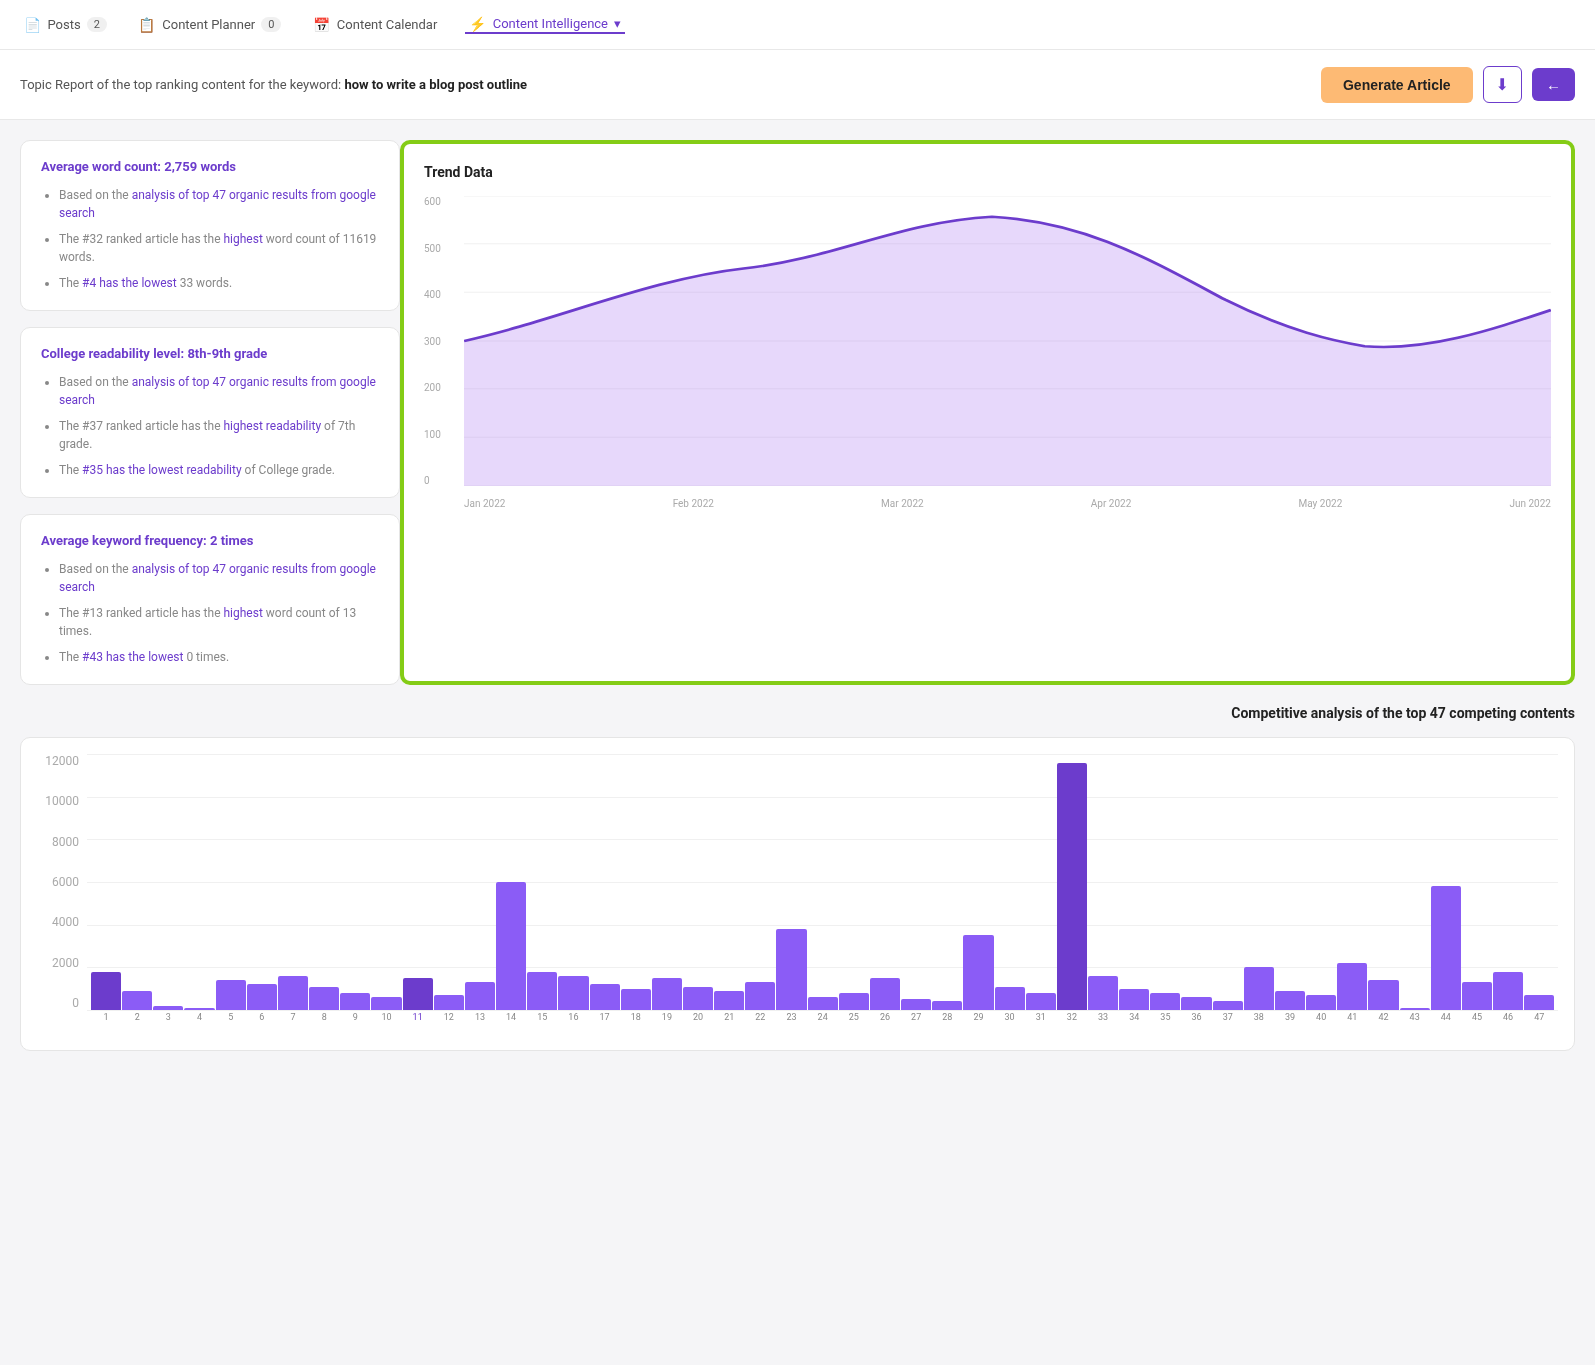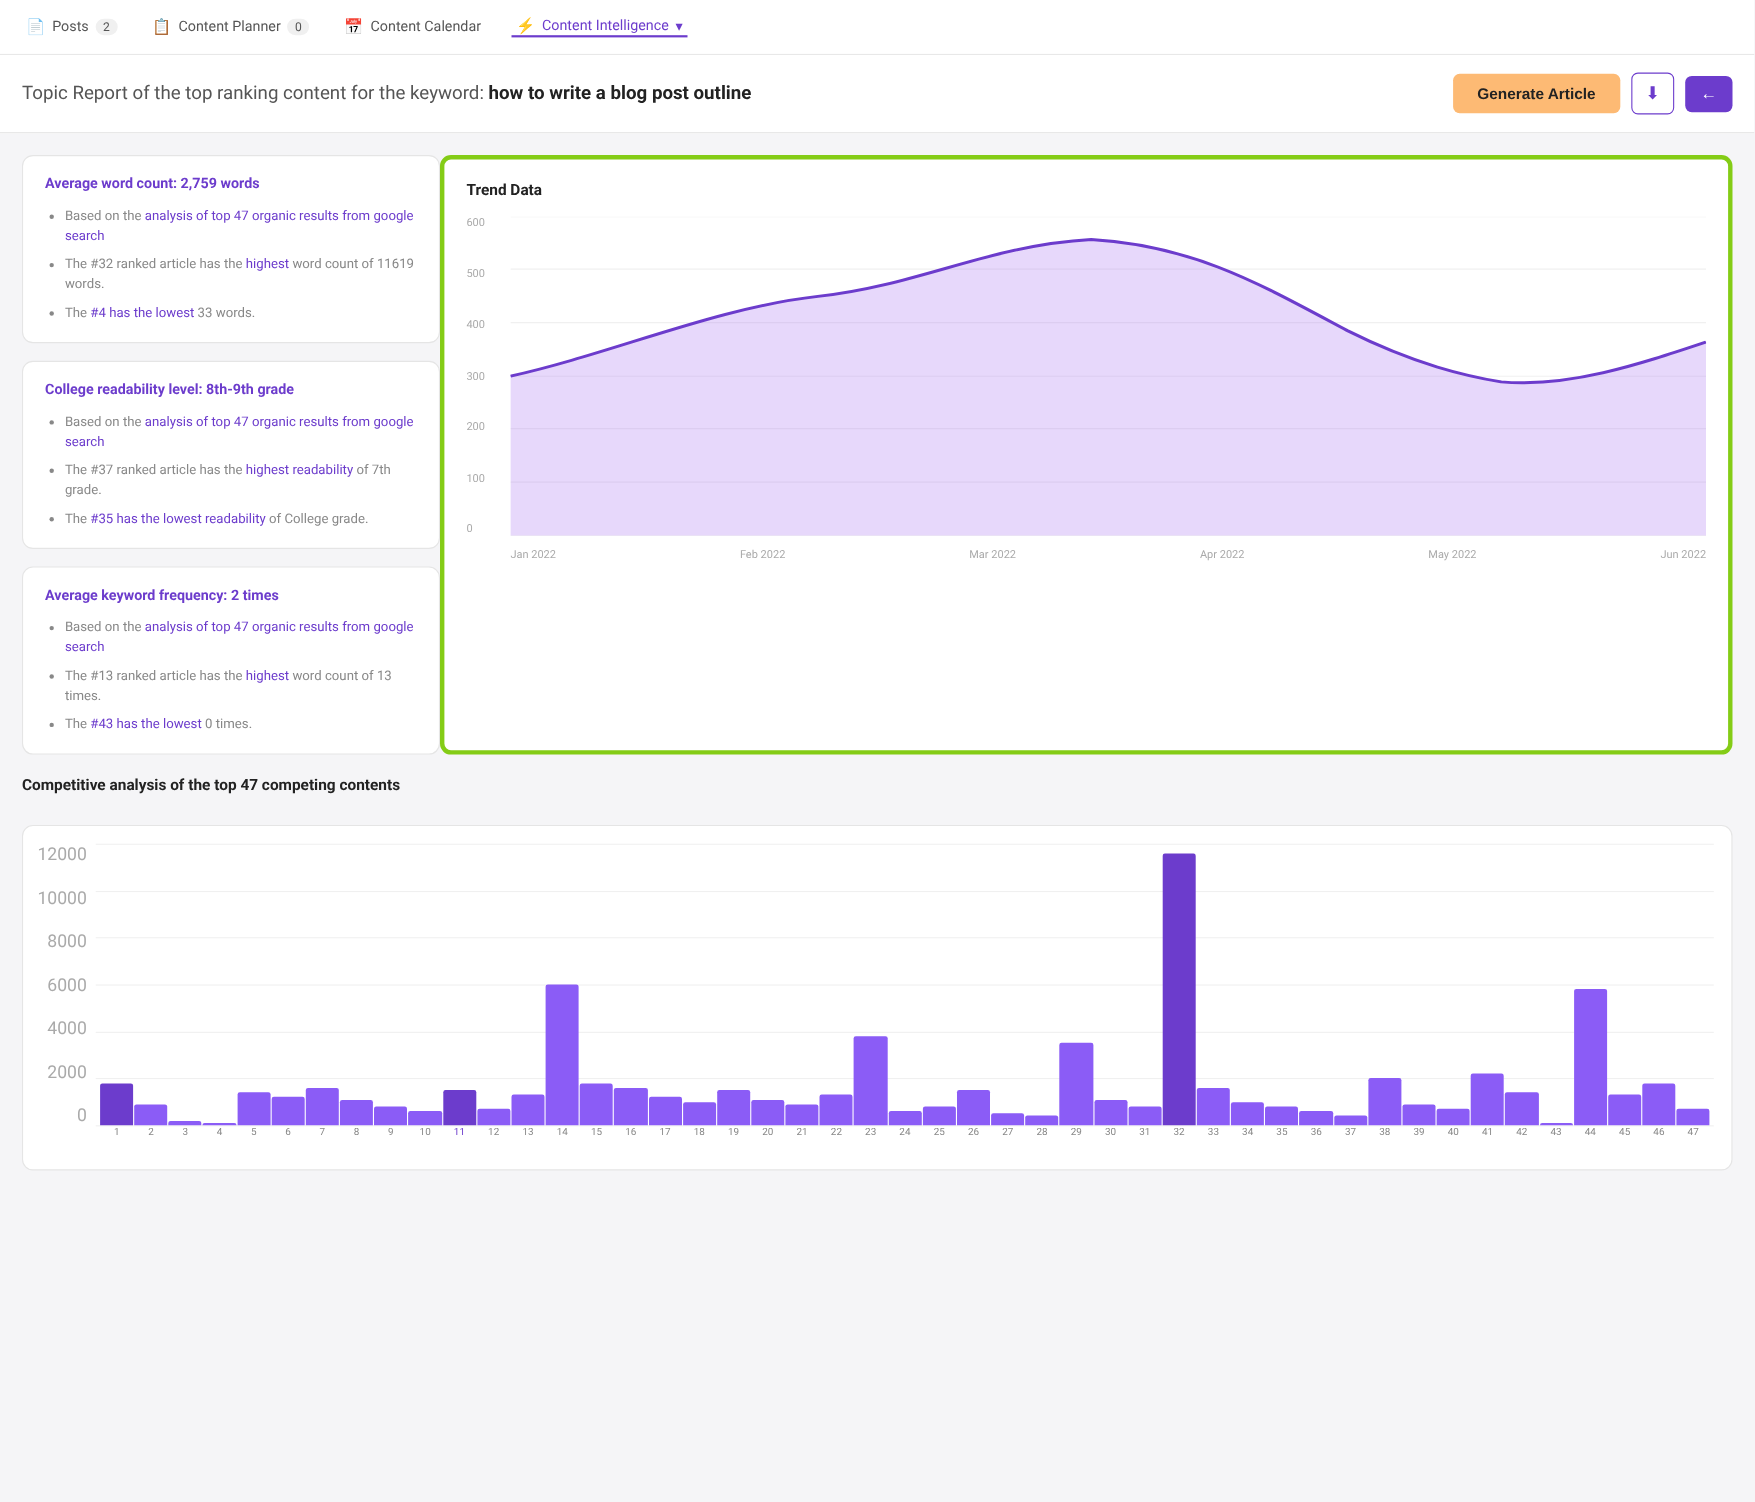--- a/index.html
+++ b/index.html
@@ -7,21 +7,21 @@
 
     
     .top-nav { background: #fff; border-bottom: 1px solid #e8e8e8; display: flex; align-items: center; padding: 0 20px; height: 50px; gap: 24px; }
     .nav-item { display: flex; align-items: center; gap: 6px; cursor: pointer; color: #555; font-size: 13px; padding: 0 4px; }
     .nav-item .badge { background: #f0f0f0; border-radius: 10px; padding: 1px 7px; font-size: 11px; color: #555; }
     .nav-item.active { color: #6c3ccc; border-bottom: 2px solid #6c3ccc; }
     .nav-icon { font-size: 14px; }
 
     
     .header-bar { background: #fff; padding: 16px 20px; display: flex; align-items: center; justify-content: space-between; border-bottom: 1px solid #e8e8e8; }
-    .header-bar .topic-text { font-size: 17px; color: #555; }
+    .header-bar .topic-text { font-size: 13px; color: #555; }
     .header-bar .topic-text strong { color: #222; font-weight: 700; }
     .header-bar .header-actions { display: flex; align-items: center; gap: 10px; }
     .btn-generate { background: #fdba74; color: #222; font-weight: 700; border: none; padding: 10px 22px; border-radius: 6px; cursor: pointer; font-size: 14px; }
     .btn-download { background: #fff; border: 1.5px solid #6c3ccc; color: #6c3ccc; padding: 8px 12px; border-radius: 6px; cursor: pointer; font-size: 16px; }
     .btn-back { background: #6c3ccc; color: #fff; border: none; padding: 8px 14px; border-radius: 6px; cursor: pointer; font-size: 15px; }
 
     
     .main-content { padding: 20px; display: flex; }
 
     
@@ -38,33 +38,33 @@
     .trend-title { font-size: 14px; font-weight: 700; color: #222; margin-bottom: 16px; }
     .chart-area { position: relative; height: 320px; }
     .y-axis { position: absolute; left: 0; top: 0; bottom: 30px; width: 40px; display: flex; flex-direction: column; justify-content: space-between; align-items: flex-start; padding-right: 6px; }
     .y-label { font-size: 10px; color: #aaa; }
     .chart-svg-wrap { position: absolute; left: 40px; right: 0; top: 0; bottom: 30px; }
     .x-axis { position: absolute; left: 40px; right: 0; bottom: 0; height: 26px; display: flex; justify-content: space-between; align-items: center; }
     .x-label { font-size: 10px; color: #aaa; text-align: center; }
 
     
     .competitive-section { padding: 0 20px 20px; }
-    .section-title { font-size: 14px; font-weight: 700; color: #222; margin-bottom: 28px; }
+    .section-title { font-size: 14px; font-weight: 700; color: #222; margin-bottom: 16px; text-align: right; }
 
     
     .tabs { display: flex; gap: 0; border-bottom: 1.5px solid #e8e8e8; margin-bottom: 20px; }
     .tab { padding: 10px 14px; cursor: pointer; font-size: 13px; color: #888; white-space: nowrap; position: relative; }
     .tab.active { color: #6c3ccc; font-weight: 600; }
     .tab.active::after { content: ''; position: absolute; bottom: -2px; left: 0; right: 0; height: 2.5px; background: #6c3ccc; border-radius: 2px; }
 
     
     .bar-chart-container { background: #fff; border-radius: 10px; border: 1px solid #e5e5e5; padding: 16px; }
     .bar-chart-area { position: relative; height: 280px; display: flex; }
     .bar-y-axis { width: 50px; display: flex; flex-direction: column; justify-content: space-between; align-items: flex-end; padding-right: 8px; padding-bottom: 24px; }
-    .bar-y-label { font-size: 16px; color: #aaa; }
+    .bar-y-label { font-size: 12px; color: #aaa; }
     .bars-section { flex: 1; position: relative; }
     .grid-lines { position: absolute; left: 0; right: 0; top: 0; bottom: 24px; }
     .grid-line { position: absolute; left: 0; right: 0; border-top: 1px solid #f0f0f0; }
     .bars-row { position: absolute; left: 0; right: 0; top: 0; bottom: 24px; display: flex; align-items: flex-end; gap: 1px; padding: 0 4px; }
     .bar-item { display: flex; flex-direction: column; align-items: center; justify-content: flex-end; flex: 1; height: 100%; }
     .bar { width: 100%; min-width: 4px; border-radius: 2px 2px 0 0; background: #8b5cf6; }
     .bar.tall { background: #6c3ccc; }
     .x-labels-row { position: absolute; bottom: 0; left: 0; right: 0; height: 22px; display: flex; gap: 1px; padding: 0 4px; }
     .x-bar-label { flex: 1; text-align: center; font-size: 9px; color: #888; }
     .x-bar-label.purple { color: #6c3ccc; }

